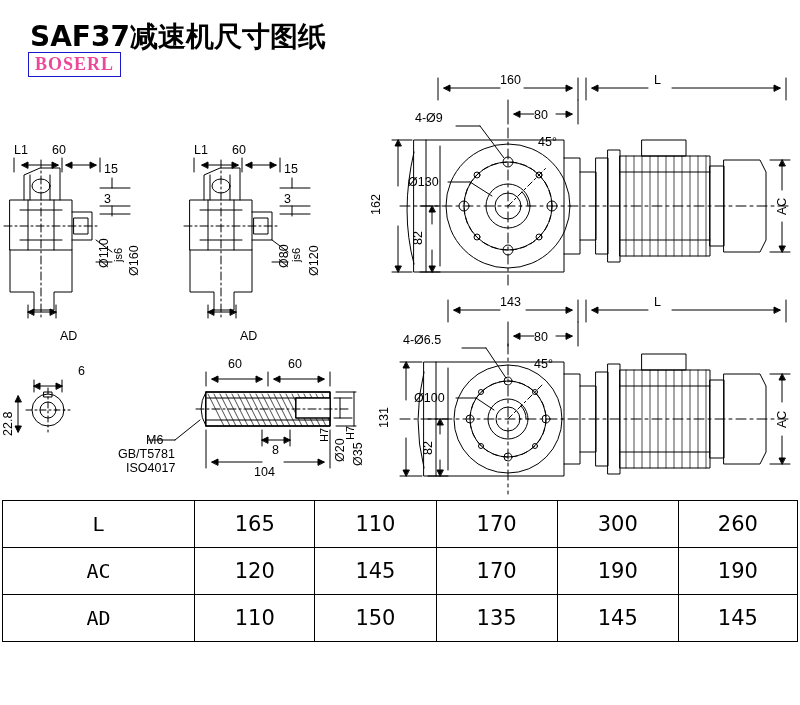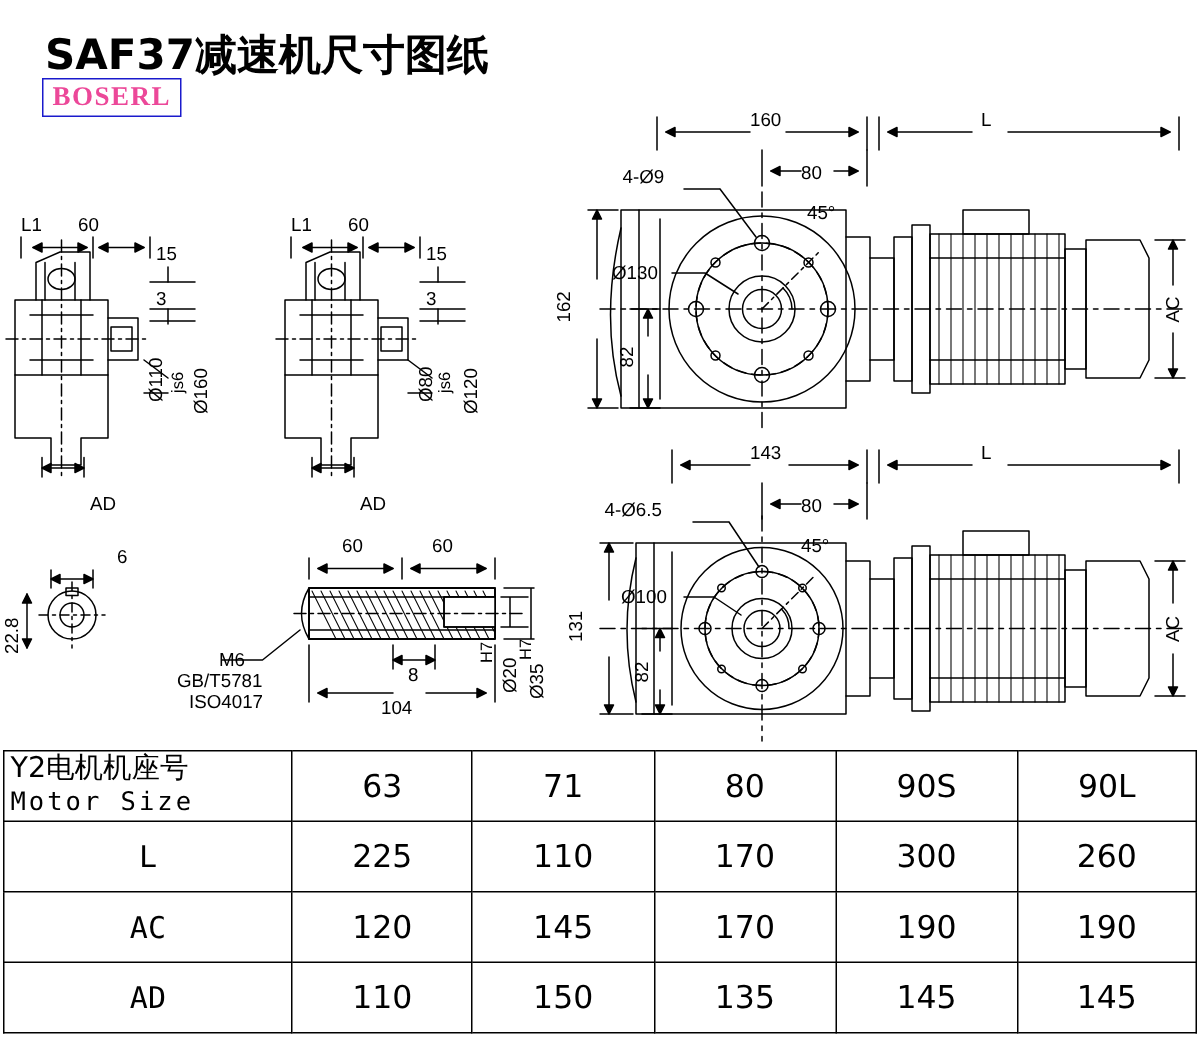--- a/index.html
+++ b/index.html
@@ -412,33 +412,22 @@
     <colgroup>
       <col style="width:192px">
         <col style="width:120px">
         <col style="width:121px">
       <col style="width:121px">
         <col style="width:121px">
         <col style="width:119px">
     </colgroup>
     <tbody>
       <tr>
-        <td class="head-cell">
-          <div class="cjk">Y2电机机座号</div>
-          <div class="hdr-line2">Motor Size</div>
-        </td>
-        <td>63</td>
-        <td>71</td>
-        <td>80</td>
-        <td>90S</td>
-        <td>90L</td>
-      </tr>
-      <tr>
         <td class="rowlabel">L</td>
-        <td>225</td>
+        <td>165</td>
         <td>110</td>
         <td>170</td>
         <td>300</td>
         <td>260</td>
       </tr>
       <tr>
         <td class="rowlabel">AC</td>
         <td>120</td>
         <td>145</td>
         <td>170</td>

